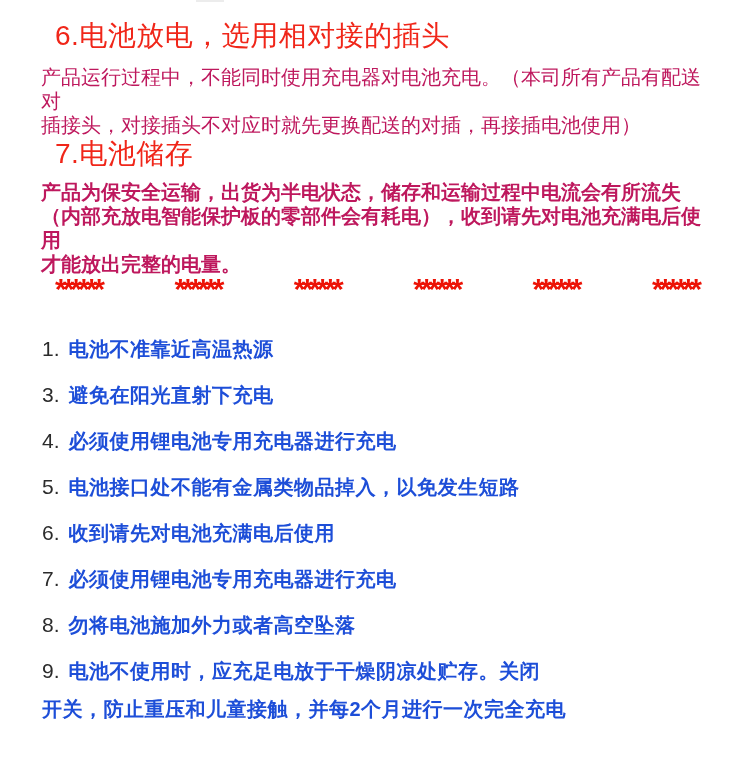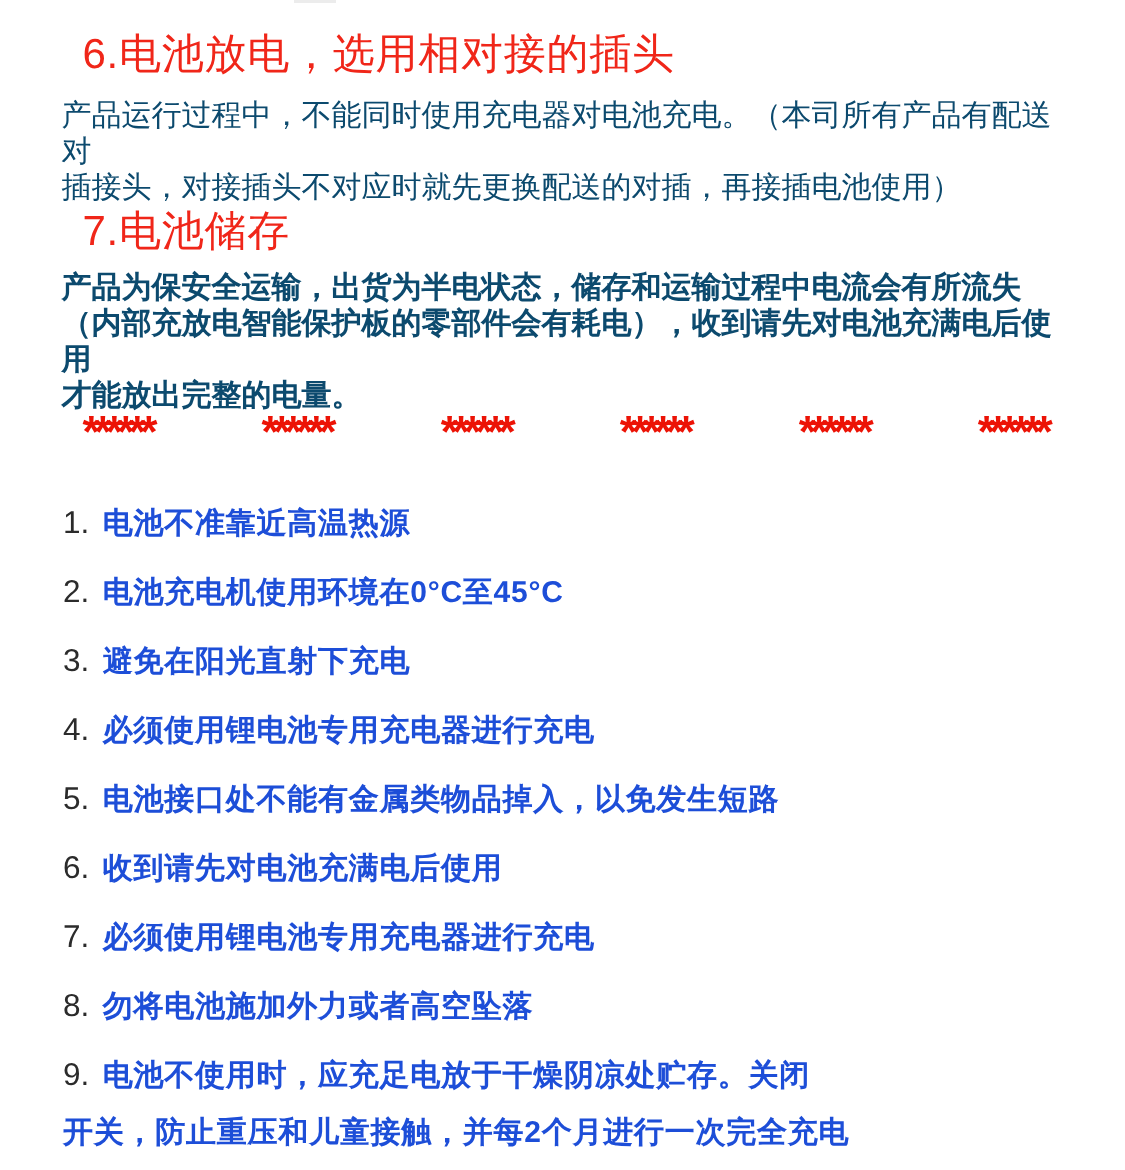--- a/index.html
+++ b/index.html
@@ -29,21 +29,21 @@
   }
   .heading-1 { top: 19px; }
   .heading-2 { top: 137px; }
   .section-body {
     position: absolute;
     left: 41px;
     width: 678px;
     font-family: "Liberation Serif", "DejaVu Serif", serif;
     font-size: 20px;
     line-height: 24px;
-    color: #0c4a6e;
+    color: #be185d;
     white-space: pre-line;
   }
   .body-1 { top: 65px; }
   .body-2 { top: 180px; font-weight: bold; }
   .star-row {
     position: absolute;
     left: 55px; top: 274px;
     width: 643px;
     display: flex;
     justify-content: space-between;
@@ -101,23 +101,20 @@
     <span>******</span>
     <span>******</span>
     <span>******</span>
   </div>
 
   <div class="warning-list">
     <div class="warning-item">
       <span class="warning-num">1.</span><span class="warning-text">电池不准靠近高温热源</span>
     </div>
     <div class="warning-item">
-      <span class="warning-num">2.</span><span class="warning-text">电池充电机使用环境在0°C至45°C</span>
-    </div>
-    <div class="warning-item">
       <span class="warning-num">3.</span><span class="warning-text">避免在阳光直射下充电</span>
     </div>
     <div class="warning-item">
       <span class="warning-num">4.</span><span class="warning-text">必须使用锂电池专用充电器进行充电</span>
     </div>
     <div class="warning-item">
       <span class="warning-num">5.</span><span class="warning-text">电池接口处不能有金属类物品掉入，以免发生短路</span>
     </div>
     <div class="warning-item">
       <span class="warning-num">6.</span><span class="warning-text">收到请先对电池充满电后使用</span>

